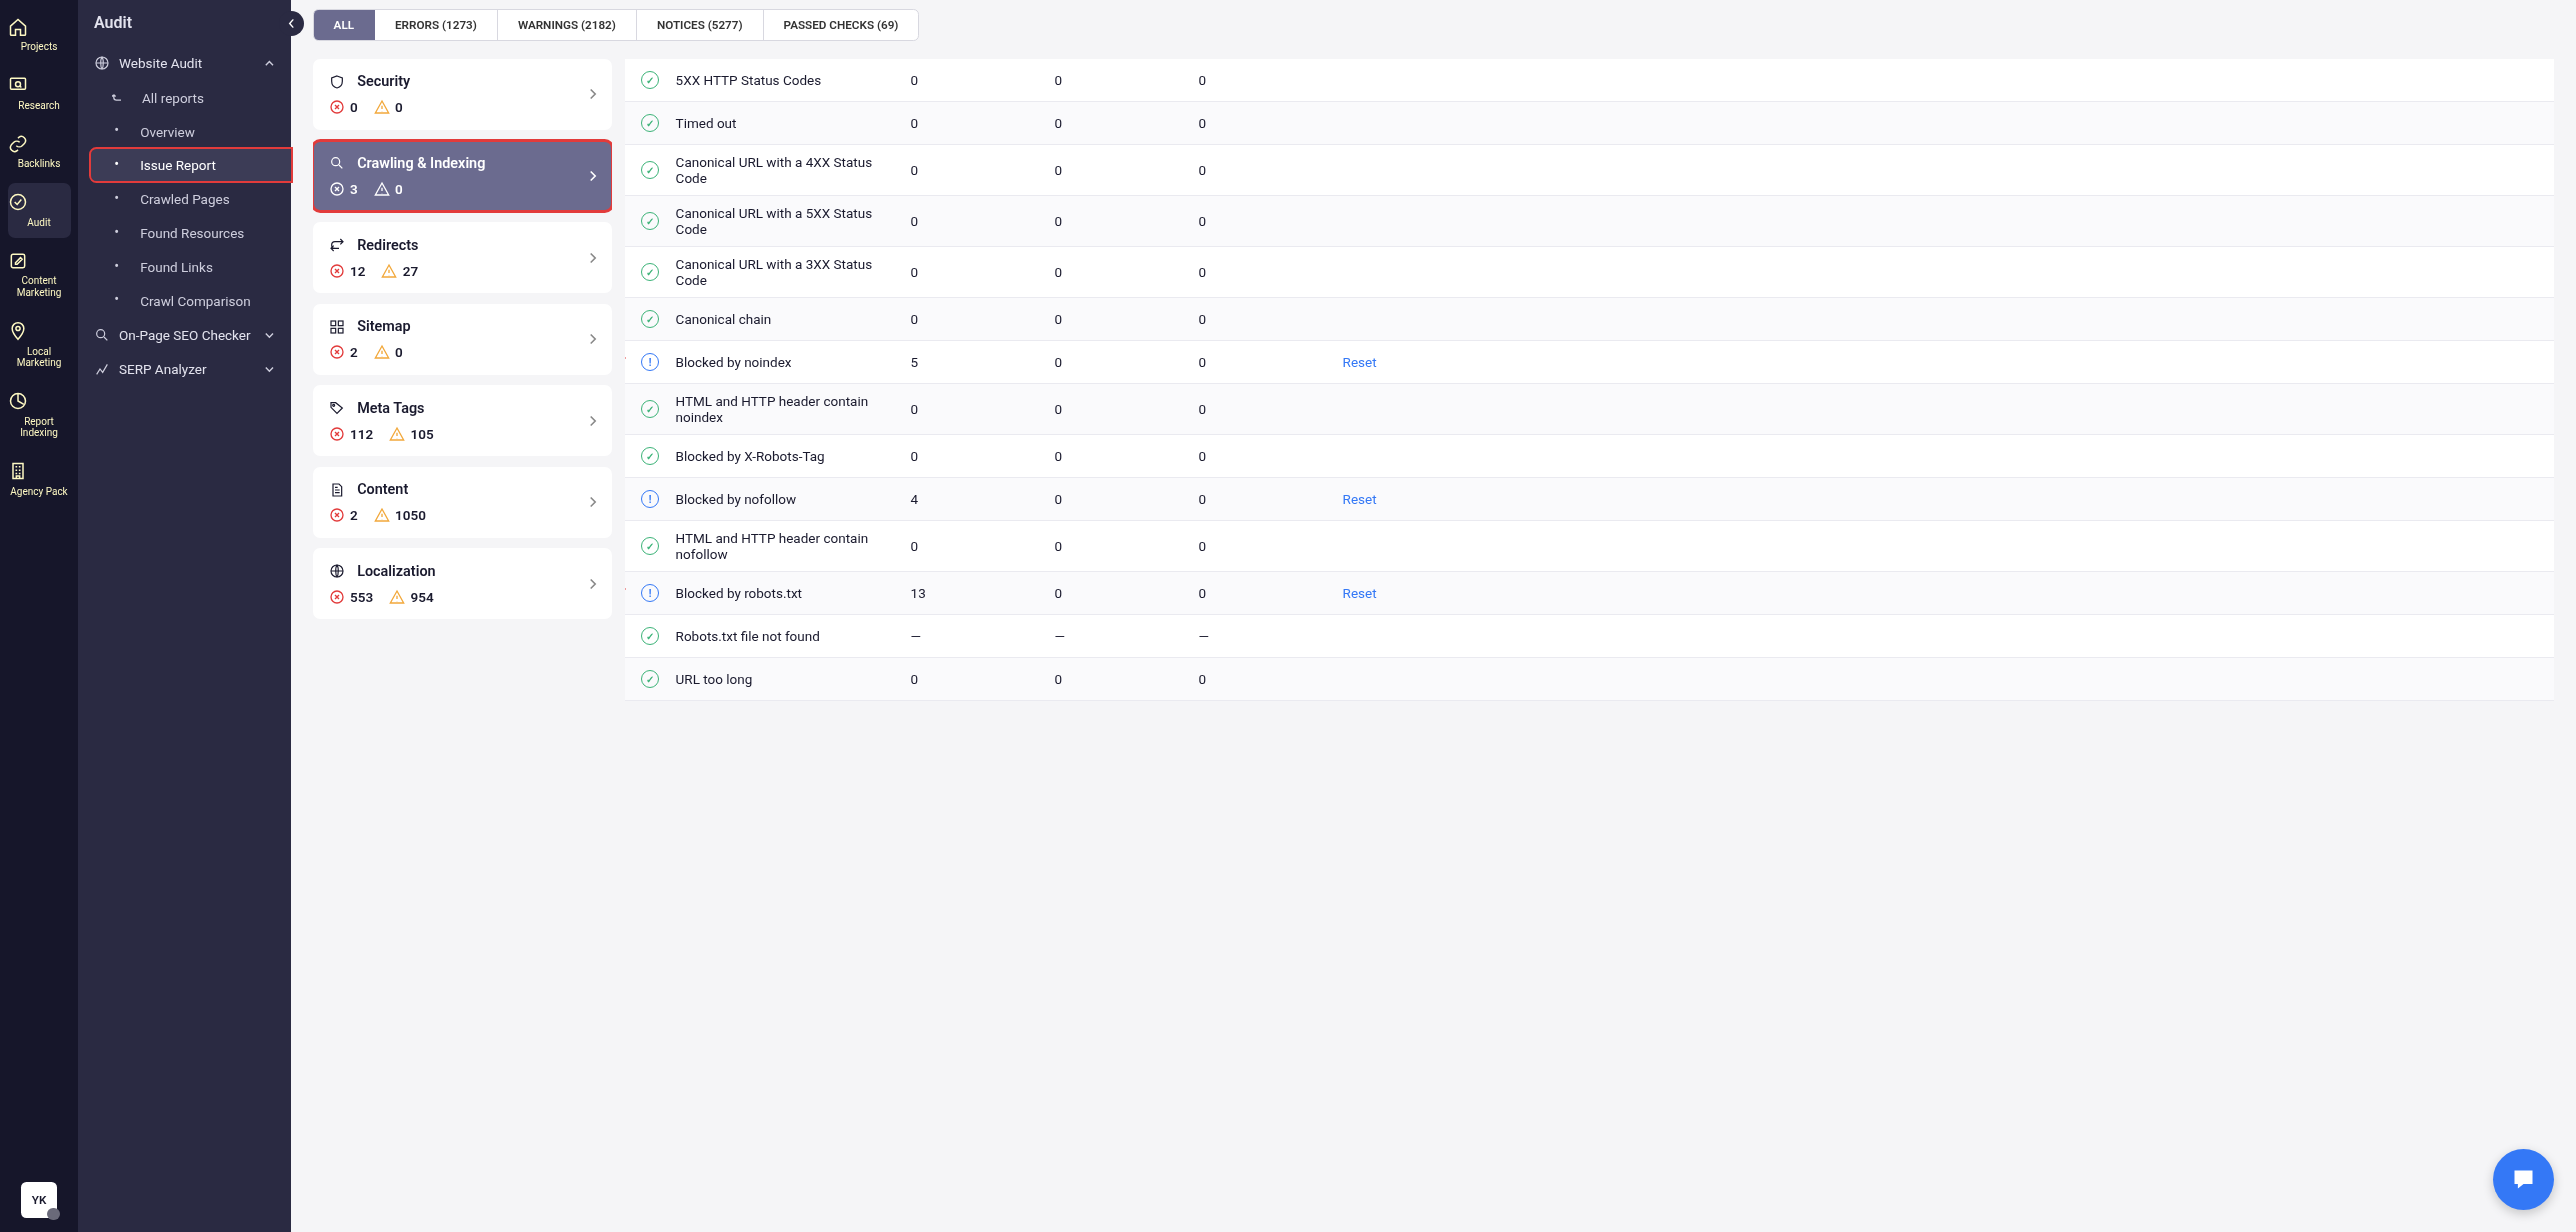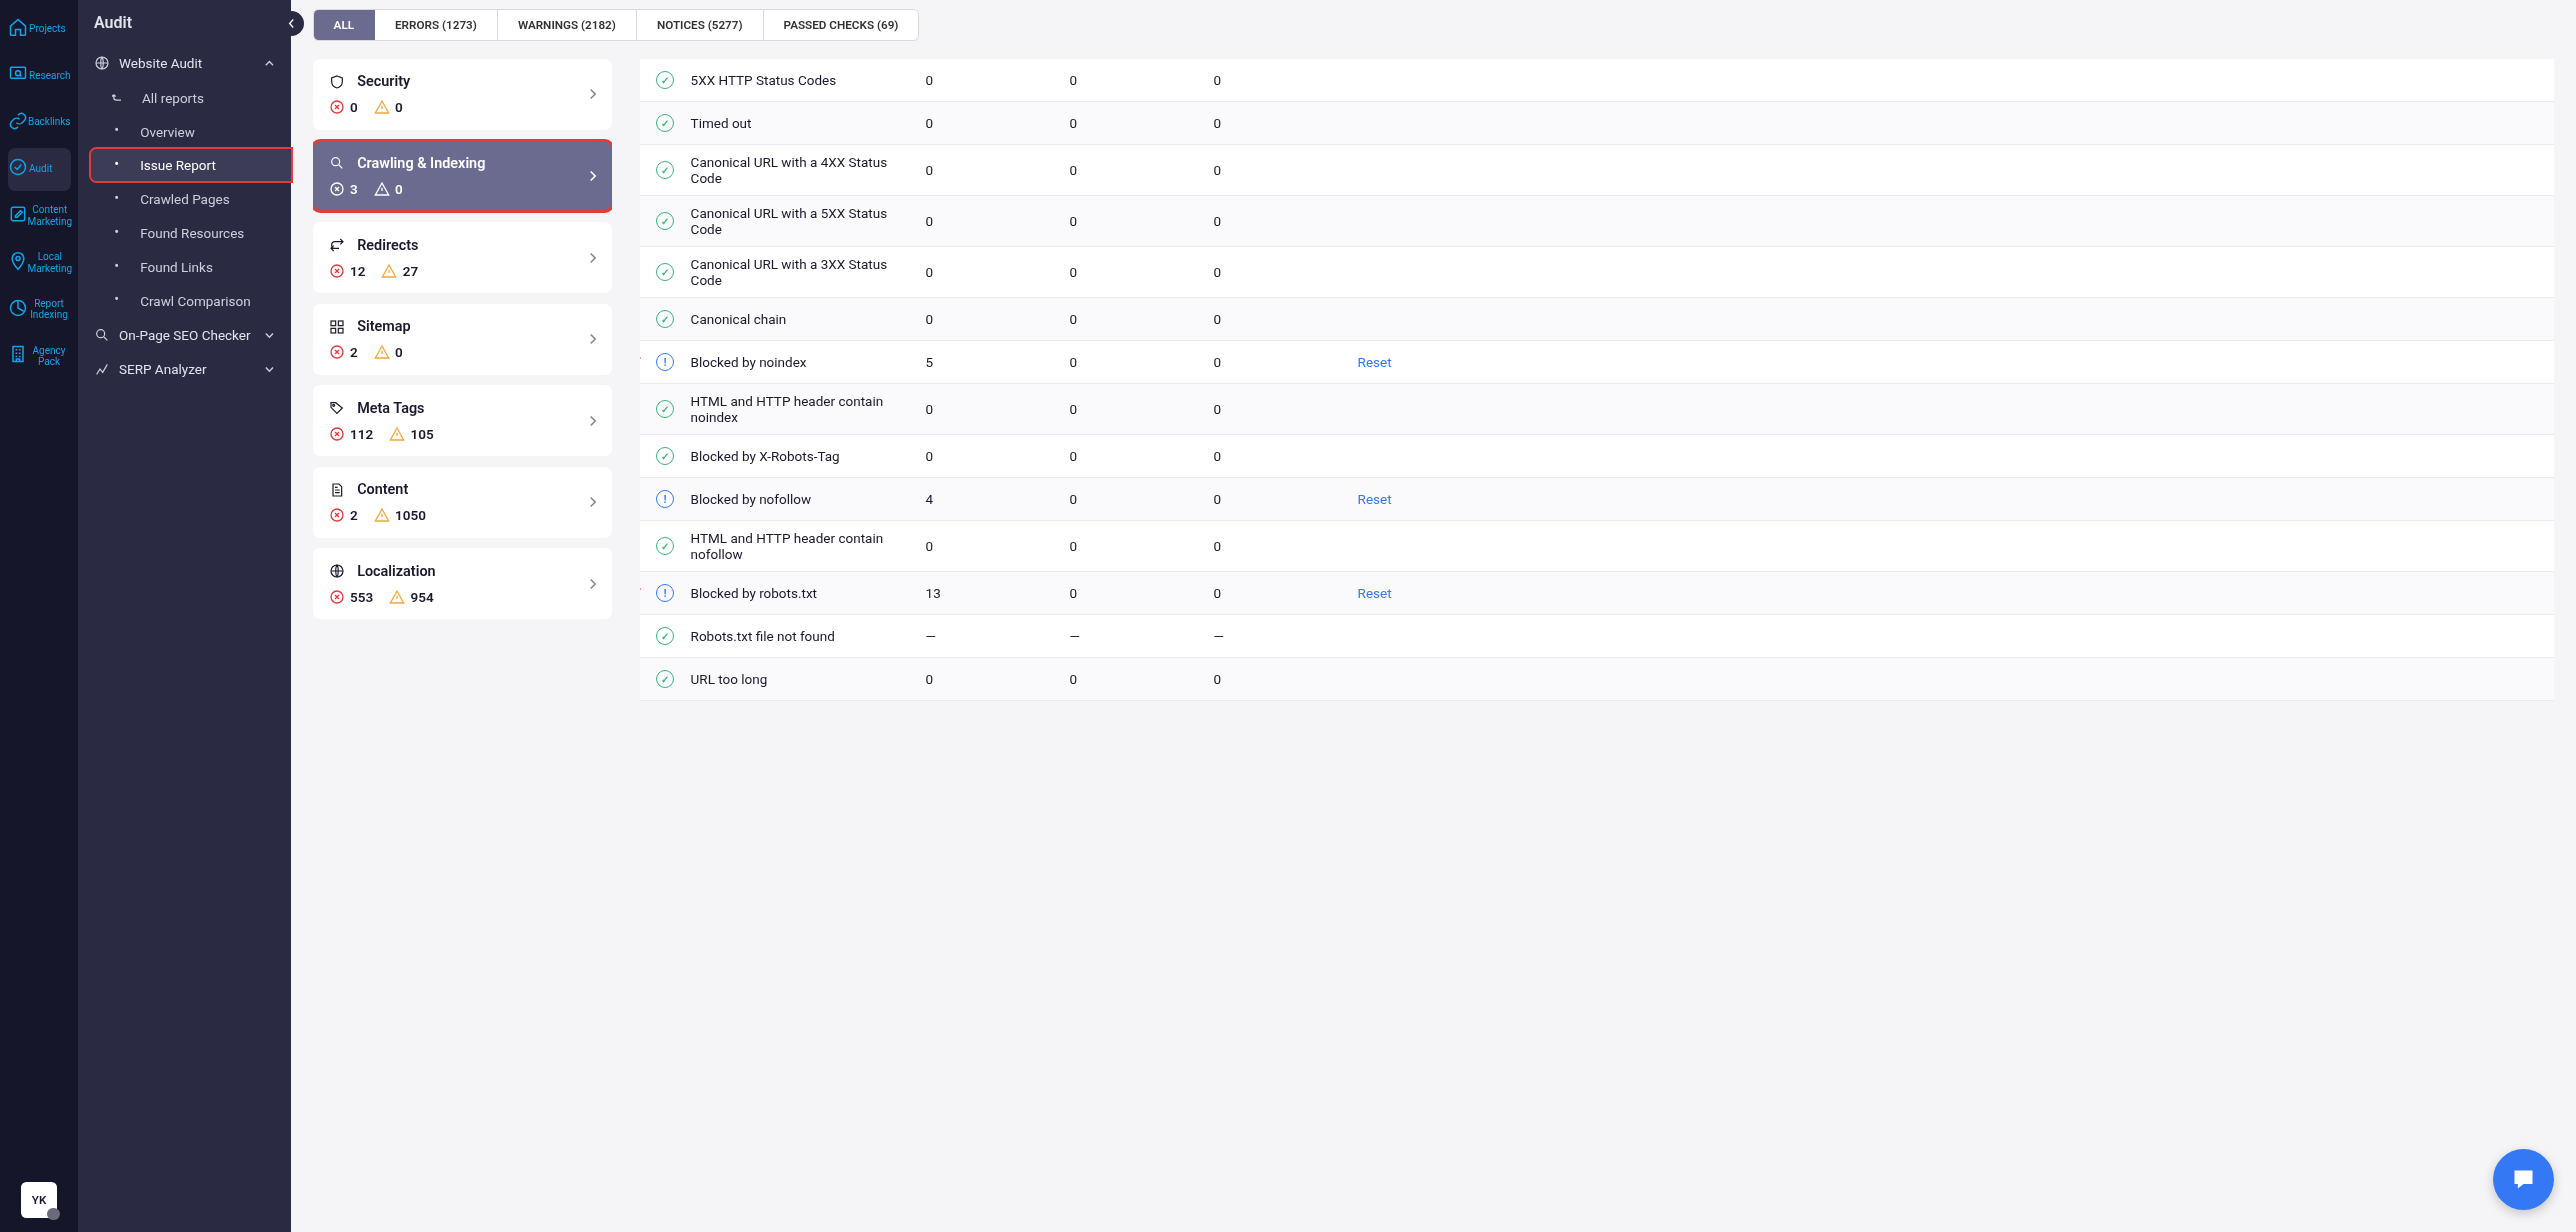--- a/index.html
+++ b/index.html
@@ -1,19 +1,19 @@
 <!DOCTYPE html>
 <html style="font-size:14.4px"><head>
 <meta charset="utf-8">
 <style>
 *{margin:0;padding:0;box-sizing:border-box;font-family:-apple-system,BlinkMacSystemFont,"Segoe UI",Roboto,sans-serif}
 body{background:#f5f5f7;color:#1a1a2e;overflow:hidden}
 .app{display:flex;height:100vh;width:100vw}
 .rail{width:78px;background:#16162a;display:flex;flex-direction:column;align-items:center;padding-top:7.2px;flex-shrink:0}
-.rail-item{width:63px;display:flex;flex-direction:row;align-items:center;padding:9px 0;color:#0ea5e9;cursor:pointer;border-radius:7.2px;margin-bottom:3.6px}
+.rail-item{width:63px;display:flex;flex-direction:column;padding:9px 0;color:#fef9c3;cursor:pointer;border-radius:7.2px;margin-bottom:3.6px}
 .rail-item.active{background:#2a2a42}
 .rail-icon{width:21.6px;height:21.6px;display:flex;align-items:center;justify-content:center;margin-bottom:3.6px}
 .rail-label{font-size:10px;text-align:center;line-height:11.7px}
 .rail-spacer{flex:1}
 .rail-avatar{width:36px;height:36px;background:#fff;border-radius:5.4px;display:flex;align-items:center;justify-content:center;font-size:11.7px;font-weight:600;margin-bottom:14.4px;position:relative}
 .rail-avatar::after{content:"";position:absolute;bottom:-2.7px;right:-2.7px;width:12.6px;height:12.6px;background:#6a6a7a;border-radius:50%}
 .nav{width:213px;background:#2a2a42;color:#e3e3ee;flex-shrink:0;position:relative;padding-top:7.2px}
 .nav-collapse{position:absolute;top:10.8px;right:-12.6px;width:25px;height:25px;background:#2a2a42;border-radius:50%;display:flex;align-items:center;justify-content:center;color:#fff;cursor:pointer;z-index:10}
 .nav-title{font-size:16px;font-weight:600;padding:5.4px 16px 14.4px}
 .nav-section{padding:9px 16px;display:flex;align-items:center;gap:9px;cursor:pointer;font-size:13.5px}
@@ -23,21 +23,21 @@
 .nav-sub-item.active{background:#3c3c56;color:#fff}
 .nav-sub-item.hl{outline:2.7px solid #e23b3b;outline-offset:-0.9px}
 .nav-bullet{font-size:14.4px;line-height:1;width:9px;text-align:center}
 .nav-back-icon{width:10.8px;display:inline-block;text-align:center}
 .main{flex:1;display:flex;flex-direction:column;overflow:hidden}
 .tabs-wrap{padding:9px 21.6px 18px}
 .tabs{display:inline-flex;border:0.9px solid #d8d8e0;border-radius:5.4px;overflow:hidden;background:#fff}
 .tab{padding:8px 20px;font-size:11.7px;font-weight:600;color:#333;cursor:pointer;border-right:0.9px solid #d8d8e0}
 .tab:last-child{border-right:none}
 .tab.active{background:#6b6b8f;color:#fff;border-right-color:#6b6b8f}
-.content{flex:1;display:flex;gap:28px;padding:0 21.6px;overflow:hidden}
+.content{flex:1;display:flex;gap:13px;padding:0 21.6px;overflow:hidden}
 .cats{width:299px;flex-shrink:0;display:flex;flex-direction:column;gap:10.8px;overflow-y:auto}
 .cat{background:#fff;border-radius:7.2px;padding:14.4px 16px;cursor:pointer;position:relative}
 .cat.active{background:#6b6b8f;color:#fff}
 .cat.hl{outline:3.6px solid #e23b3b;outline-offset:-1.8px}
 .cat-head{display:flex;align-items:center;gap:12.6px;font-size:14.4px;font-weight:600}
 .cat-chev{position:absolute;right:14.4px;top:50%;transform:translateY(-50%);color:#888}
 .cat.active .cat-chev{color:#fff}
 .cat-counts{display:flex;gap:16px;margin-top:9px;font-size:13.5px;font-weight:600}
 .cnt{display:flex;align-items:center;gap:5.4px}
 .ci{width:16px;height:16px;display:inline-flex;align-items:center;justify-content:center}

